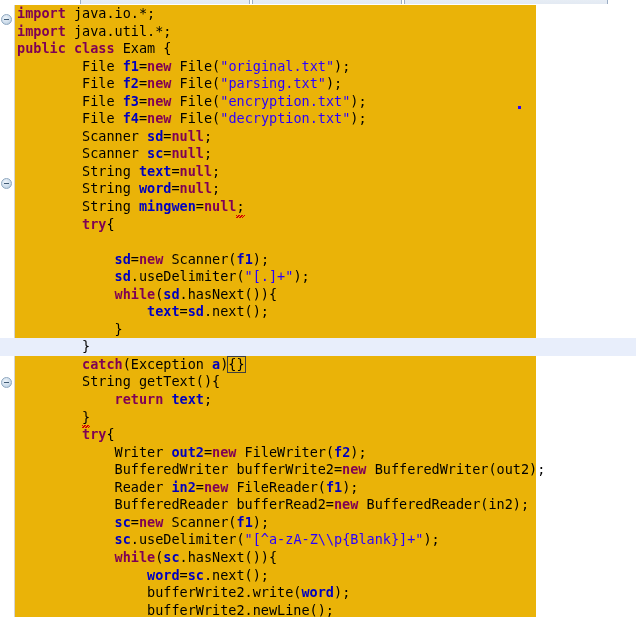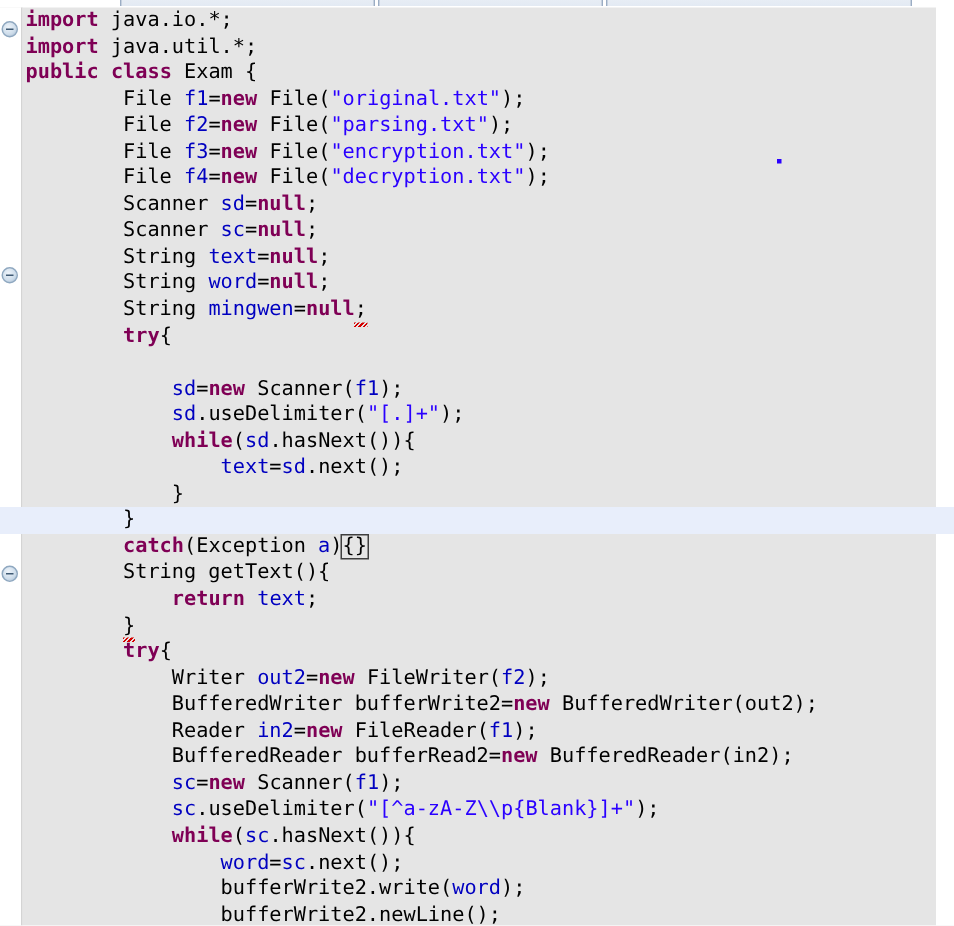--- a/index.html
+++ b/index.html
@@ -9,23 +9,23 @@
   }
   body {
     width: 636px;
     height: 617px;
     overflow: hidden;
     font-family: "DejaVu Sans Mono", "Liberation Mono", monospace;
   }
 
   #editor {
     position: relative;
-    width: 624px;
+    width: 536px;
     height: 617px;
-    background: #e5e5e5;
+    background: #eab308;
   }
 
   
   .tabstrip {
     position: absolute;
     top: 0; left: 0;
     width: 636px;
     height: 5px;
     background: #ffffff;
     overflow: hidden;
@@ -100,21 +100,21 @@
   .line.current {
     background: #e8eefb;
     margin-left: -15px;
     padding-left: 17px;
     width: 636px;
   }
 
   
   .kw   { color: #7f0055; font-weight: bold; }
   .str  { color: #2a00ff; }
-  .var  { color: #0000c0; font-weight: normal; }
+  .var  { color: #0000c0; font-weight: bold; }
   .plain{ color: #000000; }
 
   
   .bmatch {
     display: inline-block;
     border: 1px solid #3f3f3f;
     margin: 0 -1px;
     padding: 0 0px;
     line-height: 15px;
   }

